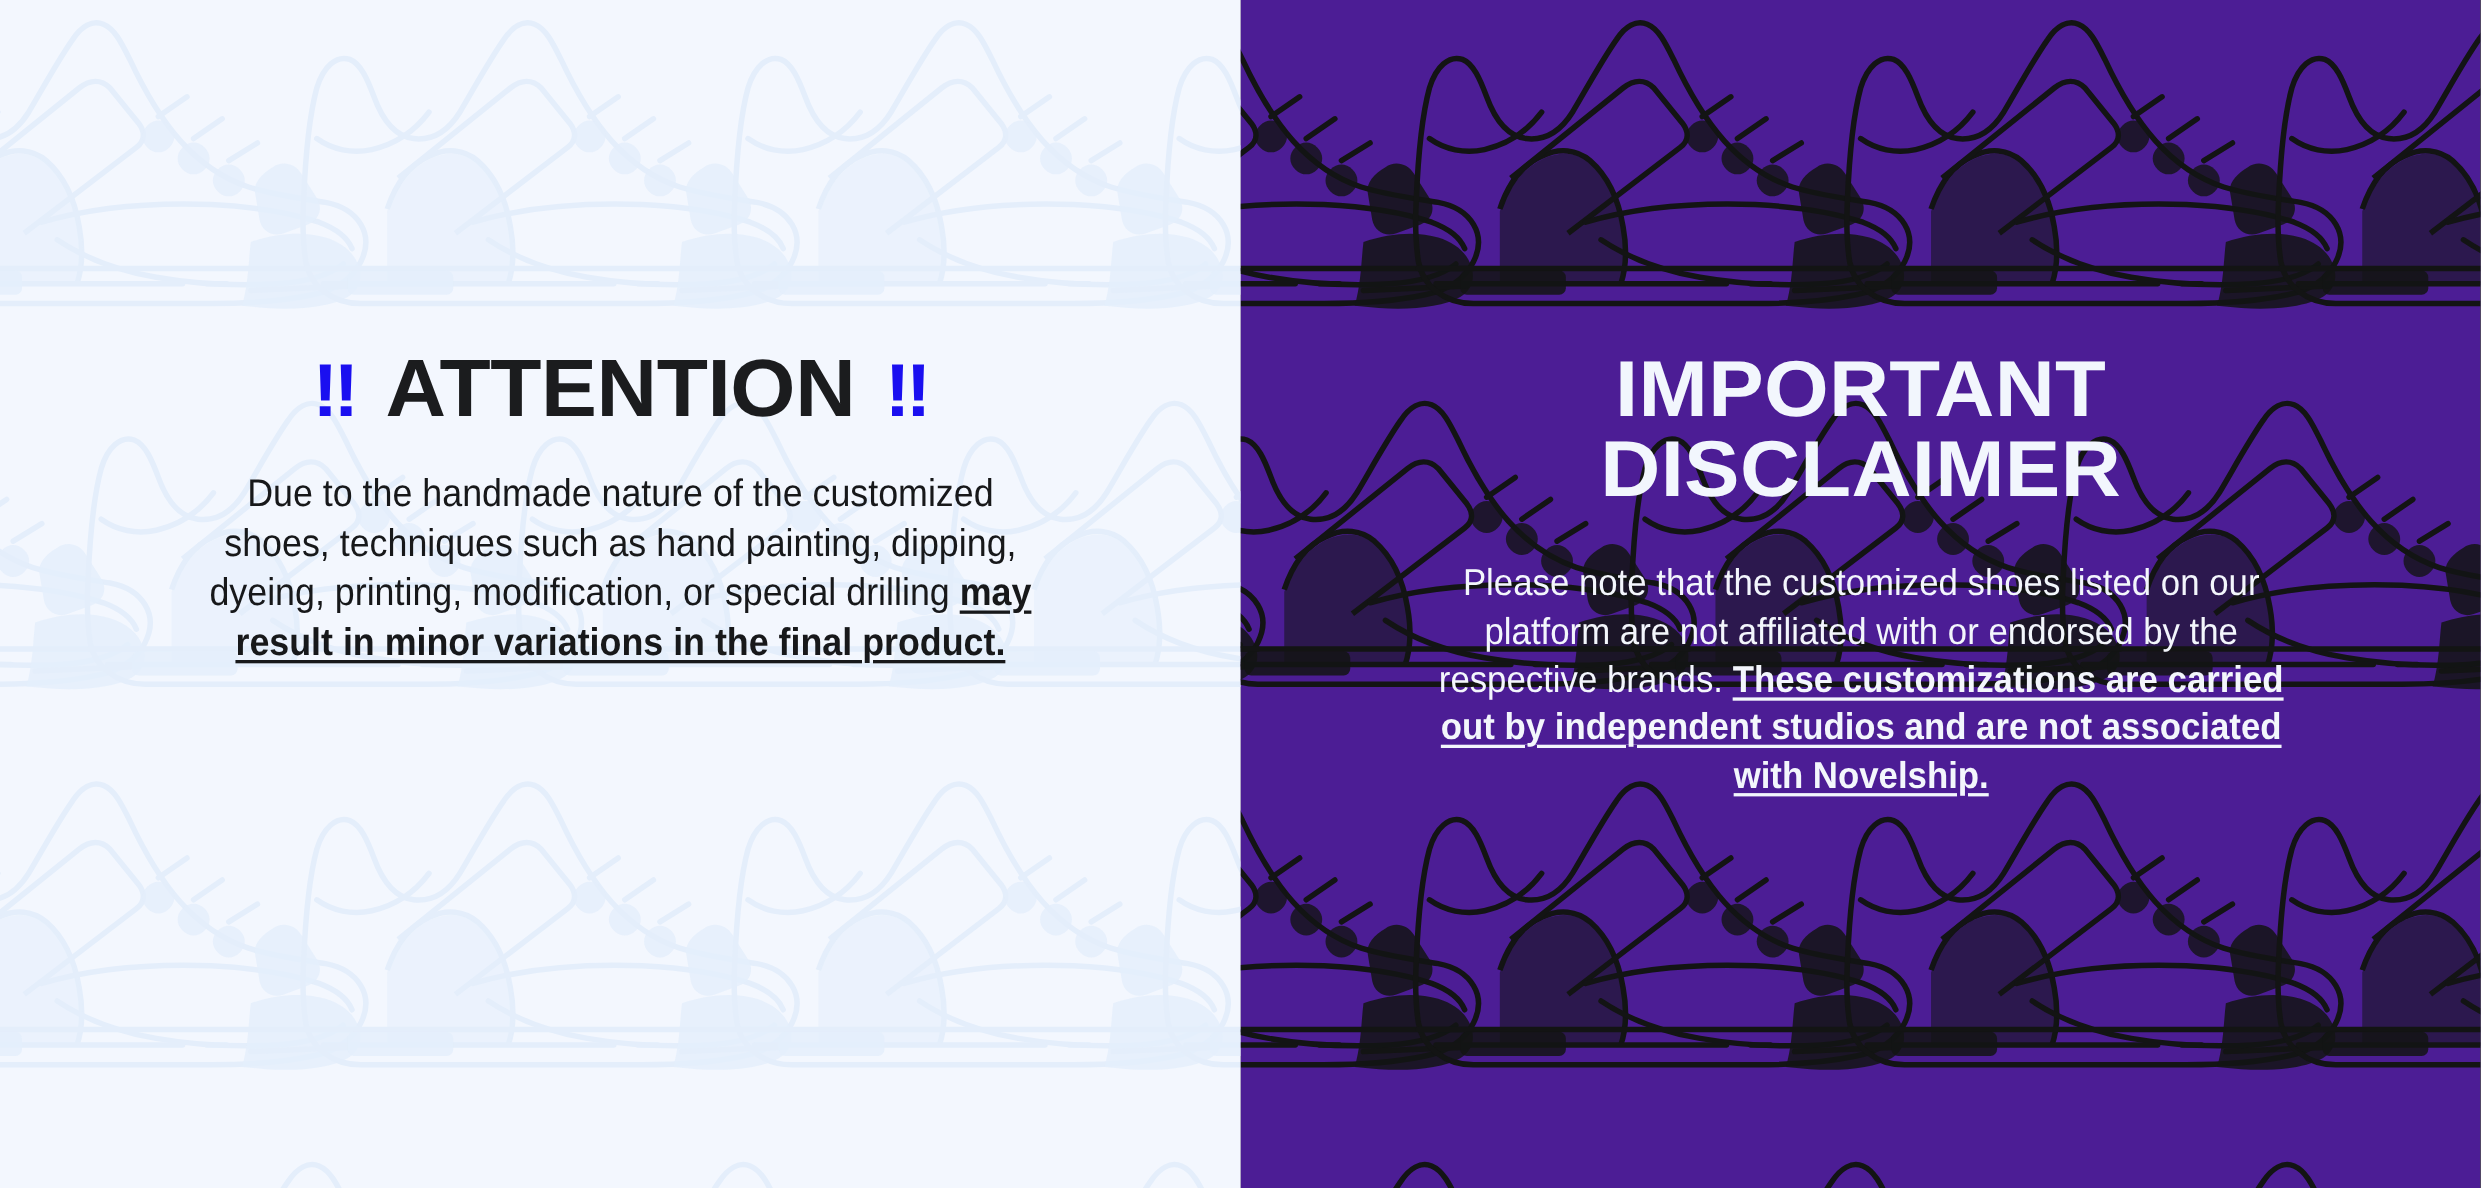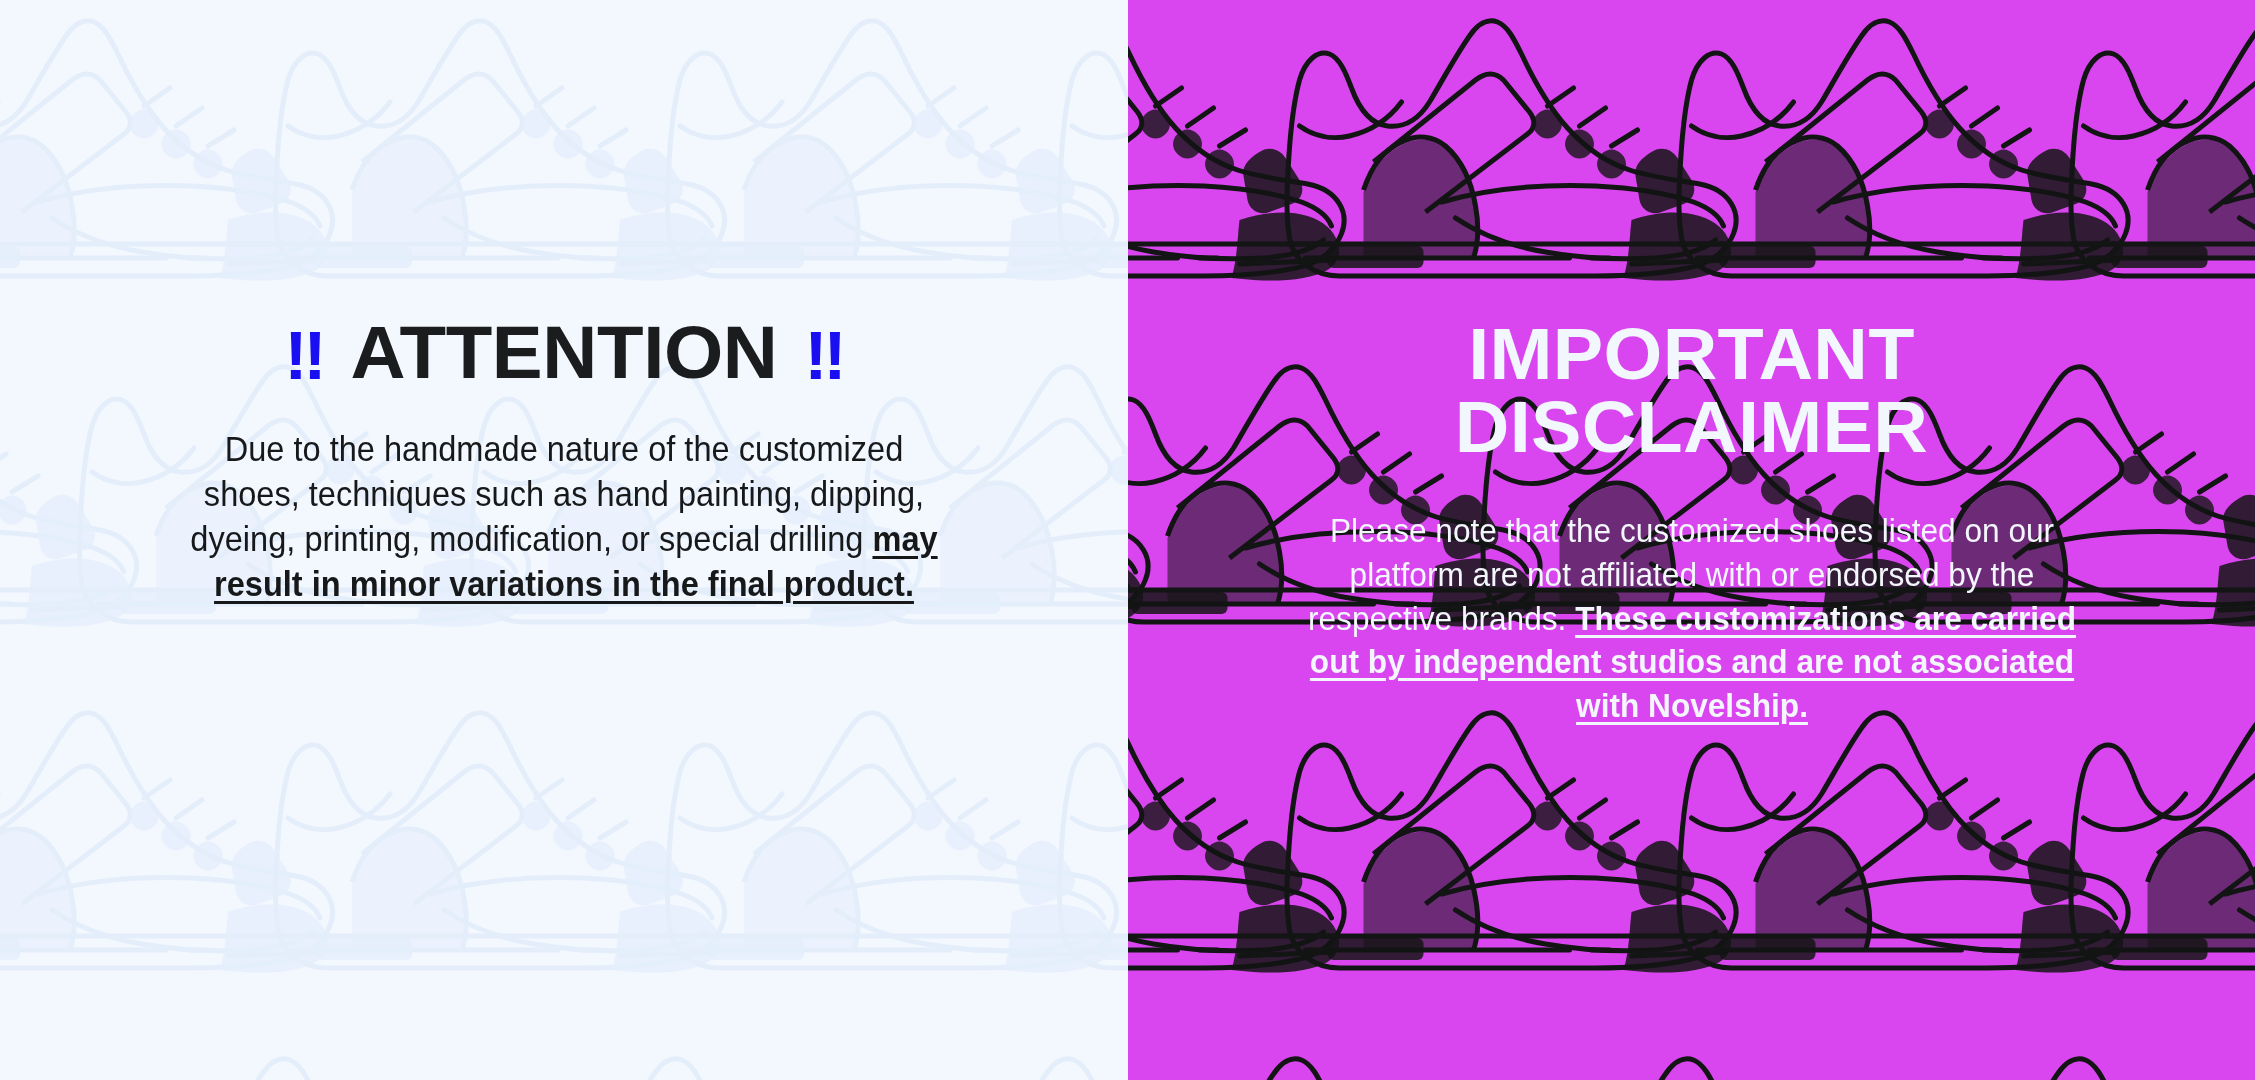--- a/index.html
+++ b/index.html
@@ -26,21 +26,21 @@
     overflow: hidden;
   }
 
   .panel--light {
     width: 1128px;
     background-color: #f3f7fe;
   }
 
   .panel--dark {
     width: 1127px;
-    background-color: #d946ef;
+    background-color: #4c1d95;
   }
 
   
   .pattern {
     position: absolute;
     inset: -200px -200px -200px -200px;
     pointer-events: none;
     z-index: 0;
   }
   .pattern svg { display: block; width: 100%; height: 100%; }

